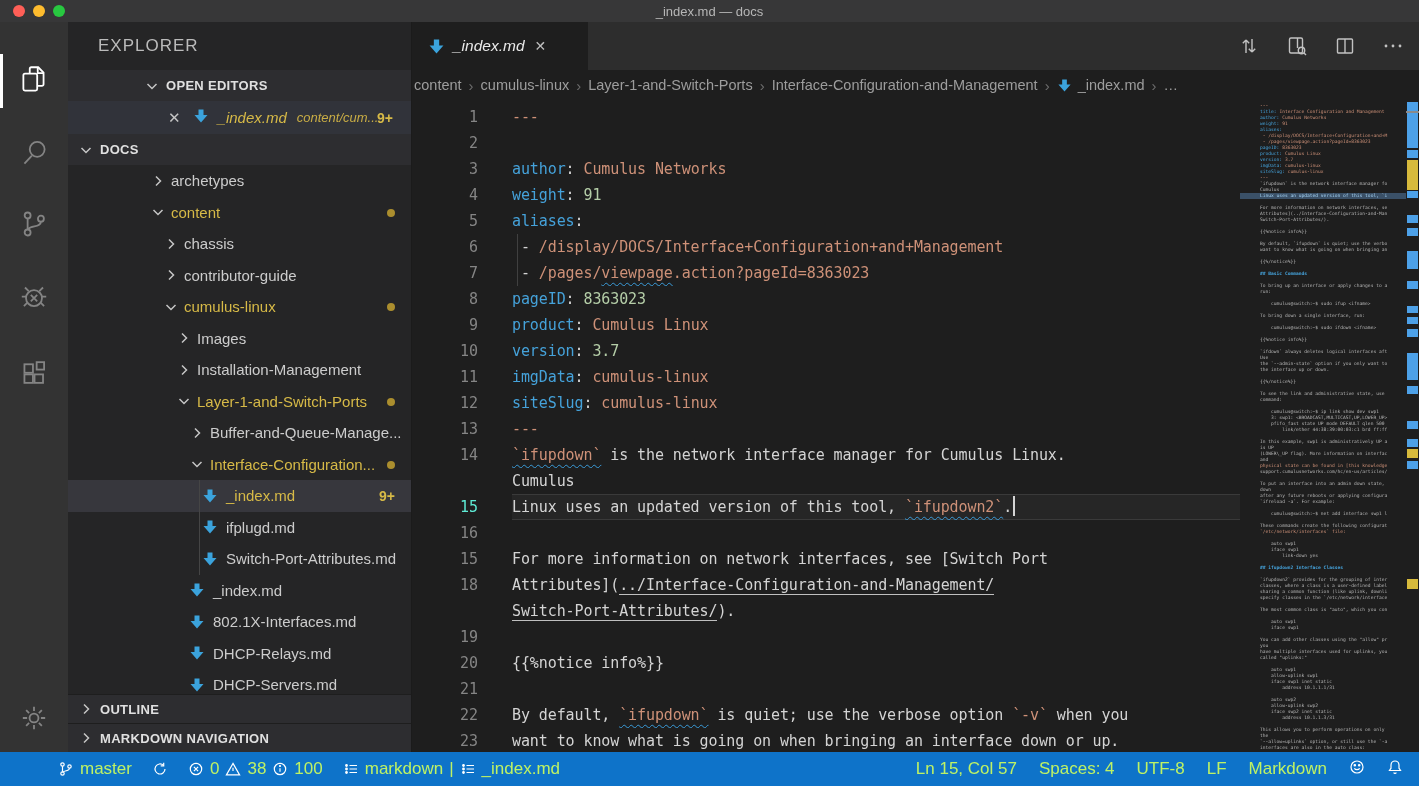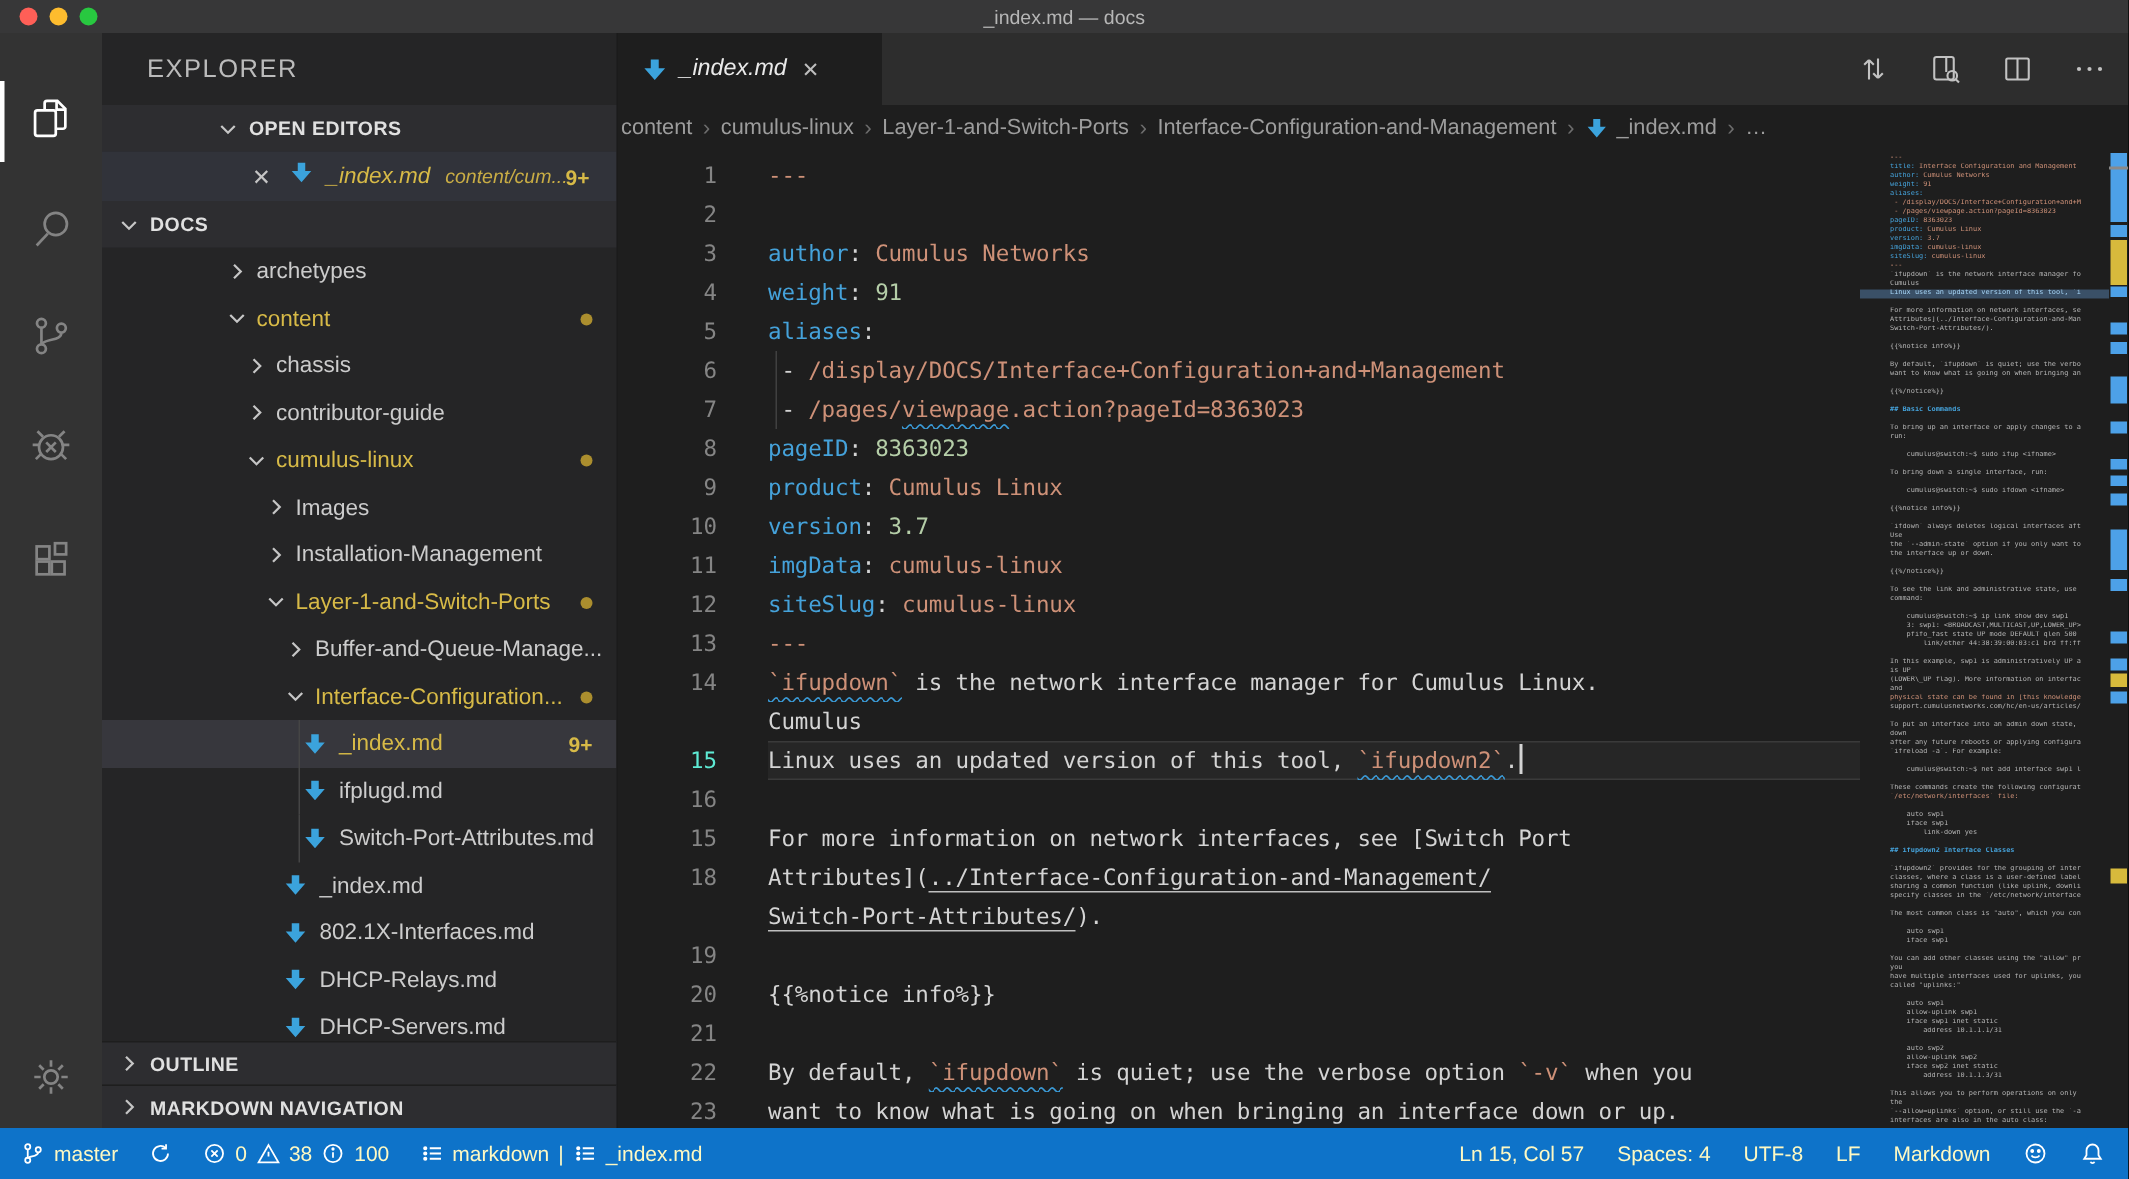--- a/index.html
+++ b/index.html
@@ -93,21 +93,21 @@
   .mmrow.mm-cur span { color:#a6d4f5 !important; }
 
   
   #ruler { position:absolute; left:994px; top:0; width:13px; height:652px; background:#1e1e1e; }
   .mark { position:absolute; left:1px; width:11px; }
   .mark.b { background:#4da1e8; }
   .mark.y { background:#d7ba3c; }
   .mark.g { background:#8a8a8a; left:0; width:13px; }
 
   
-  #statusbar { position:absolute; left:0; top:752px; width:1419px; height:34px; background:#0e73c9; display:flex; align-items:center; color:#fef9c3; font-size:14px; }
+  #statusbar { position:absolute; left:0; top:752px; width:1419px; height:34px; background:#0e73c9; display:flex; align-items:center; color:#bef264; font-size:17px;padding-left:44px; }
   #status-left { display:flex; align-items:center; gap:20px; padding-left:14px; }
   #status-right { margin-left:auto; display:flex; align-items:flex-start; gap:22px; padding-right:16px; }
   .sb-item { display:flex; align-items:center; gap:6px; white-space:nowrap; }
   .sb-item svg { stroke:#ffffff; fill:none; stroke-width:1.2; display:block; }
 </style>
 </head>
 <body>
 
 <div id="window">
 

